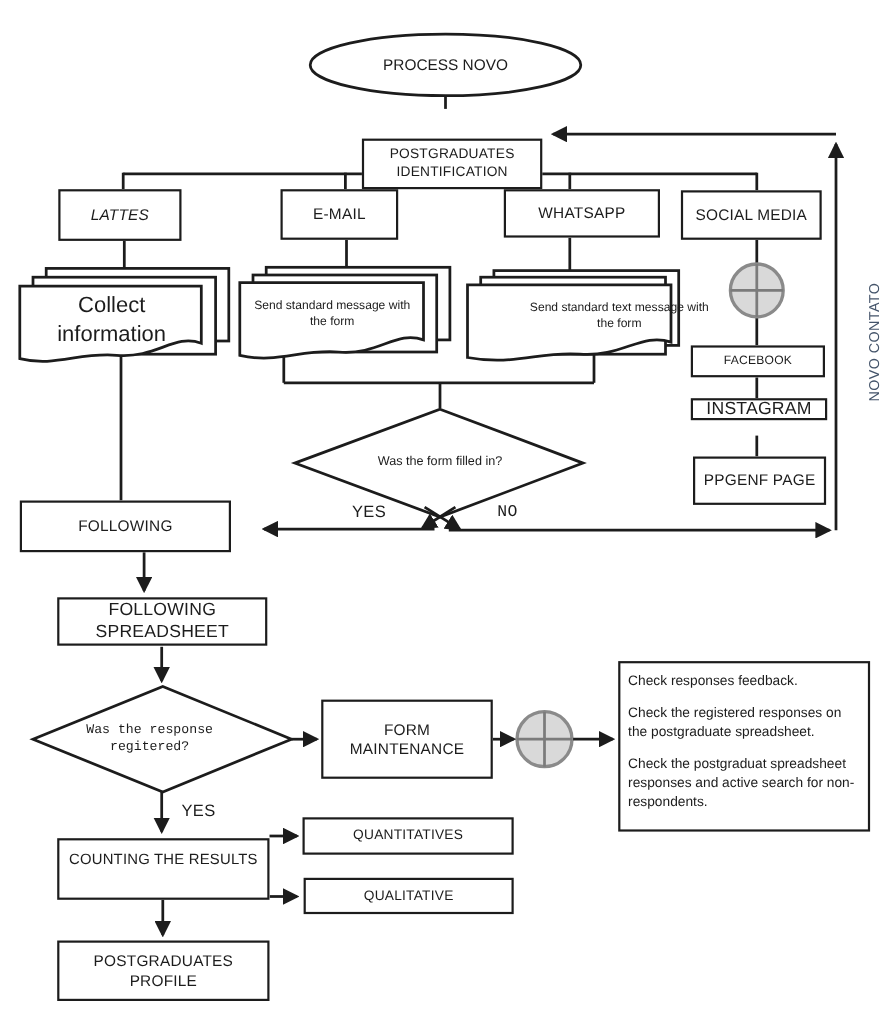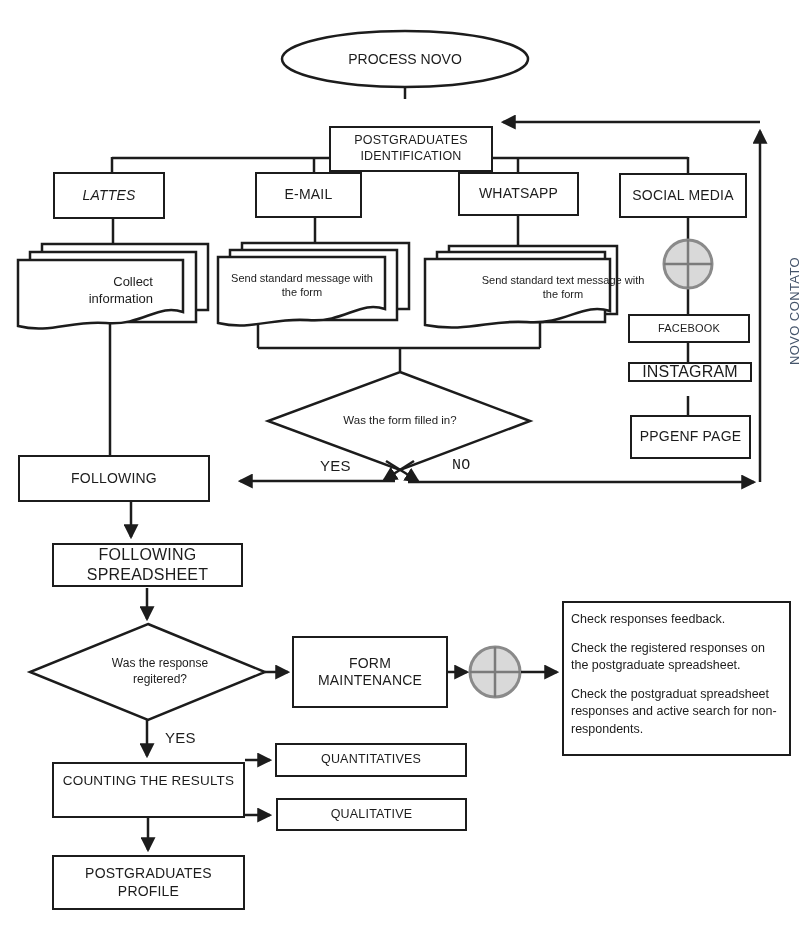--- a/index.html
+++ b/index.html
@@ -115,42 +115,42 @@
       <path d="M148,818 V850" marker-end="url(#arr)"></path>
     </g>
   </svg>
 
   <div class="lbl big" style="left:282px;top:32px;width:246px;height:55px;">PROCESS NOVO</div>
 
   <div class="node" style="left:329px;top:99px;width:164px;height:46px;font-size:12.5px;padding:0 14px;margin-top:27px;">POSTGRADUATES IDENTIFICATION</div>
 
   <div class="node big" style="left:53px;top:172px;width:112px;height:47px;font-style:italic;">LATTES</div>
   <div class="node big" style="left:255px;top:172px;width:107px;height:46px;">E-MAIL</div>
-  <div class="node big" style="left:458px;top:172px;width:121px;height:44px;">WHATSAPP</div>
+  <div class="node big" style="left:458px;top:172px;width:142px;height:44px;">WHATSAPP</div>
   <div class="node big" style="left:619px;top:173px;width:128px;height:45px;">SOCIAL MEDIA</div>
 
-  <div class="lbl" style="left:24px;top:262px;width:155px;height:58px;font-size:13px;padding:0 26px;text-align:right;">Collect information</div>
+  <div class="lbl" style="left:24px;top:262px;width:155px;height:58px;font-size:20px;padding:0 26px;">Collect information</div>
   <div class="lbl small" style="left:226px;top:260px;width:152px;height:50px;">Send standard message with the form</div>
   <div class="lbl small" style="left:434px;top:262px;width:168px;height:50px;margin-left:45px;">Send standard text message with the form</div>
 
   <div class="node" style="left:628px;top:314px;width:122px;height:29px;font-size:11px;">FACEBOOK</div>
   <div class="node" style="left:628px;top:362px;width:124px;height:20px;font-size:16px;">INSTAGRAM</div>
   <div class="node big" style="left:630px;top:415px;width:121px;height:44px;">PPGENF PAGE</div>
 
   <div class="lbl" style="left:330px;top:399px;width:140px;height:42px;font-size:11.5px;">Was the form filled in?</div>
 
   <span class="yn" style="left:320px;top:457px;">YES</span>
   <span class="yn" style="left:452px;top:457px;font-family:Liberation Mono, monospace;">NO</span>
 
   <div class="rot">NOVO CONTATO</div>
 
   <div class="node big" style="left:18px;top:455px;width:192px;height:47px;">FOLLOWING</div>
   <div class="node" style="left:52px;top:543px;width:191px;height:44px;font-size:16px;">FOLLOWING SPREADSHEET</div>
 
-  <div class="lbl" style="left:84px;top:650px;width:152px;height:44px;font-size:12px;">Was the response regitered?</div>
+  <div class="lbl" style="left:60px;top:650px;width:152px;height:44px;font-size:12px;font-family:Liberation Mono, monospace;">Was the response regitered?</div>
 
   <span class="yn" style="left:165px;top:729px;">YES</span>
 
   <div class="node big" style="left:292px;top:636px;width:156px;height:72px;padding:0 30px;">FORM MAINTENANCE</div>
 
   <div class="notes" style="left:562px;top:601px;width:229px;height:155px;">
     <p>Check responses feedback.</p>
     <p>Check the registered responses on the postgraduate spreadsheet.</p>
     <p>Check the postgraduat spreadsheet responses and active search for non-respondents.</p>
   </div>

